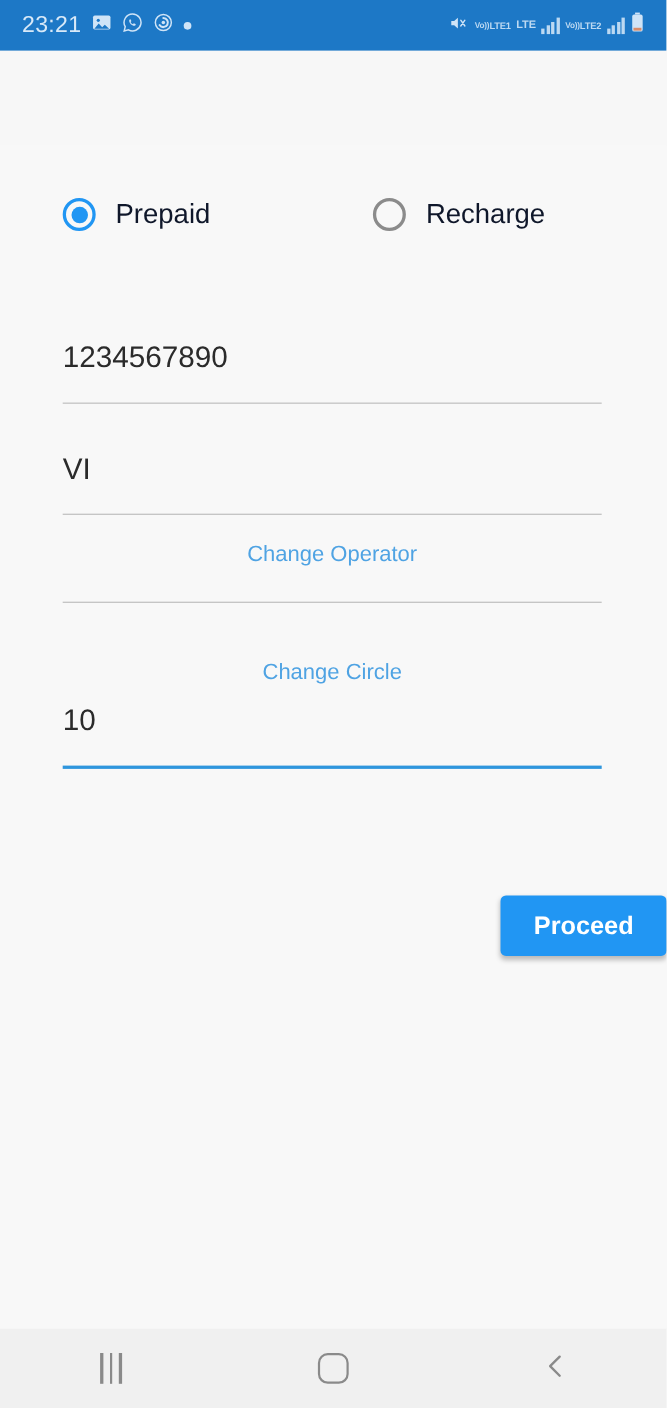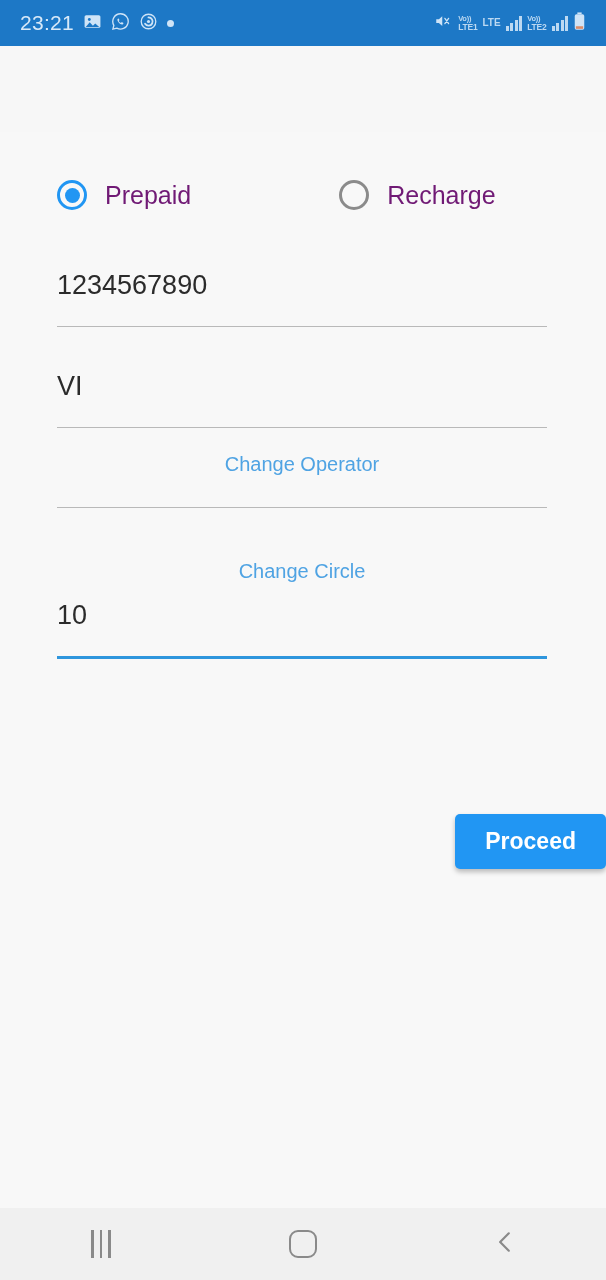--- a/index.html
+++ b/index.html
@@ -16,21 +16,21 @@
     position:absolute; top:0; left:0; width:606px; height:46px;
     background:#1d78c6; display:flex; align-items:center;
     padding:16px 20px; color:#cfe4f7;
   }
   .sb-left { display:flex; align-items:center; gap:9px; }
   .sb-time { font-size:21px; letter-spacing:.3px; color:#d8e9f8; font-weight:400; }
   .sb-right { margin-left:auto; display:flex; align-items:center; gap:5px; }
   .ic { display:block; }
   .dot-ic { width:7px; height:7px; border-radius:50%; background:#cfe4f7; }
   .vo-stack {
-    display:flex; flex-direction:column; align-items:flex-start;
+    display:flex; flex-direction:row; align-items:flex-start;
     line-height:1; font-size:7px; font-weight:bold; color:#bcd9f2;
   }
   .vo-stack span:first-child { font-size:7.5px; letter-spacing:-0.2px; }
   .vo-stack span:last-child { font-size:8.5px; letter-spacing:-0.2px; }
   .lte-txt { font-size:10px; font-weight:bold; color:#bcd9f2; line-height:1; }
   .bars { display:flex; align-items:flex-end; gap:1.5px; height:15px; }
   .bars i { display:block; width:3px; background:#bcd9f2; }
   .bars i:nth-child(1){height:5px}.bars i:nth-child(2){height:8px}
   .bars i:nth-child(3){height:11px}.bars i:nth-child(4){height:15px}
 
@@ -51,24 +51,24 @@
   .radio-row { display:flex; align-items:center; padding:48px 0 0 57px; }
   .radio-opt { display:flex; align-items:center; cursor:pointer; }
   .radio-opt.second { margin-left:148px; }
   .radio-outer {
     width:30px; height:30px; border-radius:50%;
     border:3px solid #8b8b8b; display:flex; align-items:center; justify-content:center;
     background:transparent;
   }
   .radio-outer.on { border-color:#2196f3; }
   .radio-inner { width:15px; height:15px; border-radius:50%; background:#2196f3; }
-  .radio-label { font-size:25px; color:#701a75; margin-left:18px; }
+  .radio-label { font-size:25px; color:#0f172a; margin-left:18px; }
 
   .field {
-    position:absolute; left:57px; width:490px;
+    position:absolute; left:57px; width:490px;margin-top:40px;
   }
   .field-value {
     font-size:27px; color:#2b2b2b; line-height:1;
     padding-bottom:0; white-space:nowrap;
   }
   .rule { width:490px; height:1px; background:#b9b9b9; }
   .rule.focus { height:3px; background:#2f96dd; }
   .change-link {
     position:absolute; width:490px; text-align:center;
     font-size:20px; color:#4fa3e3; cursor:pointer;

